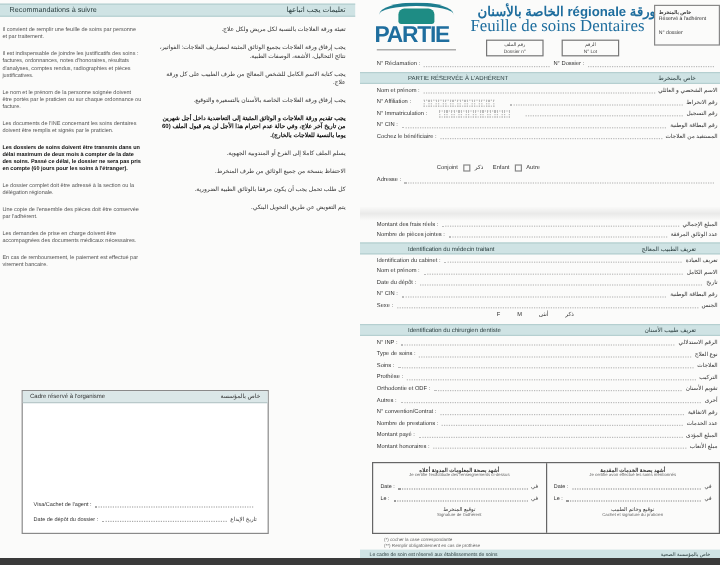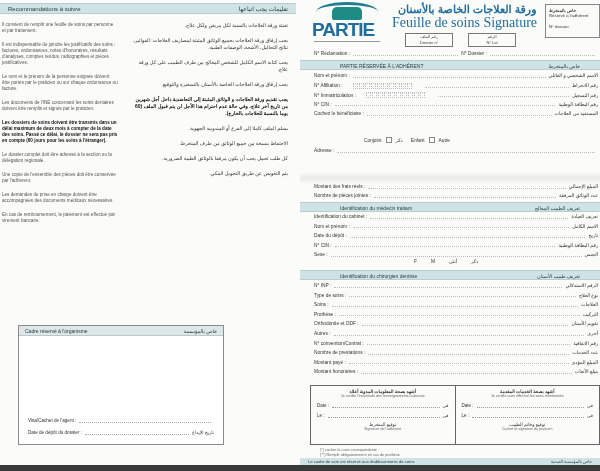--- a/index.html
+++ b/index.html
@@ -107,22 +107,22 @@
 </div>
 
 <div class="page right-page">
   <div class="header">
     <div class="logo">
       <div class="logo-arc"></div>
       <div class="logo-people"></div>
       <div class="logo-text">PARTIE</div>
       <div class="logo-sub"></div>
     </div>
-    <div class="title-ar">ورقة العلاجات الخاصة بالأسنان</div>
-    <div class="title-fr">Feuille de soins Signature</div>
+    <div class="title-ar">ورقة régionale الخاصة بالأسنان</div>
+    <div class="title-fr">Feuille de soins Dentaires</div>
     <div class="mini-box" style="left:105px;width:48px;">
       <div>رقم الملف</div>
       <div>Dossier n°</div>
     </div>
     <div class="mini-box" style="left:168px;width:48px;">
       <div>الرقم</div>
       <div>N° Lot</div>
     </div>
     <div class="stamp-box">
       <div style="font-weight:bold;">خاص بالمنخرط</div>

